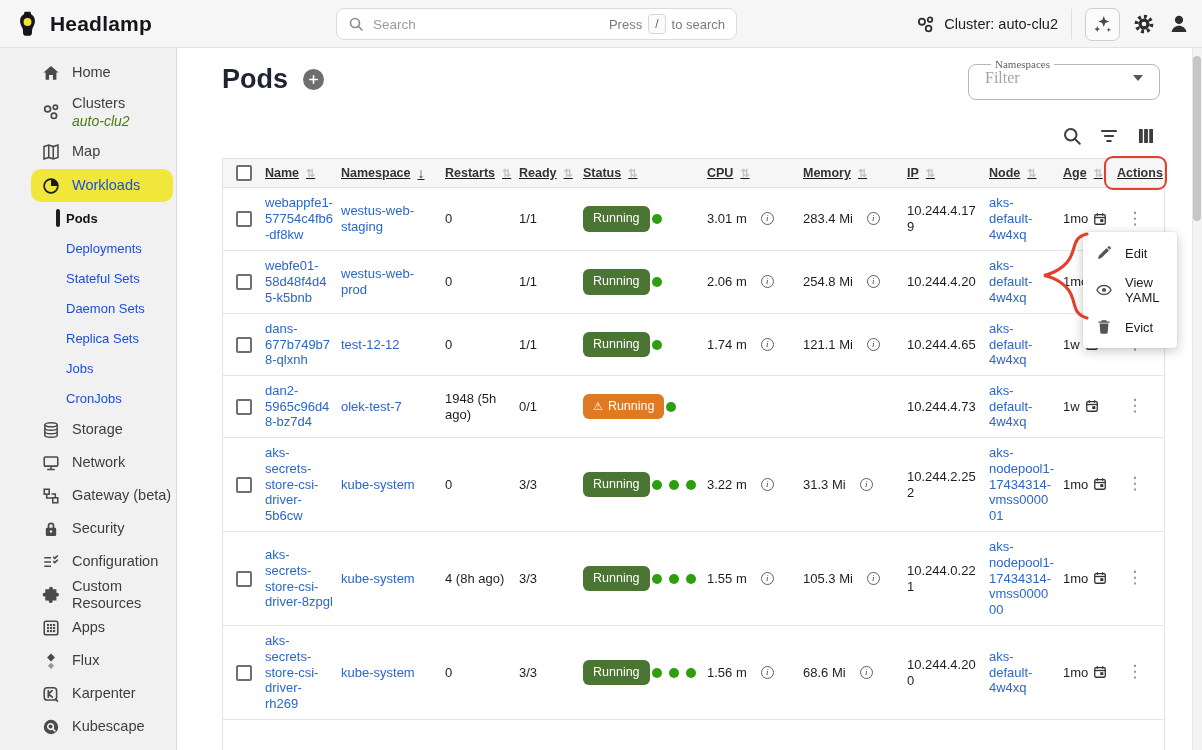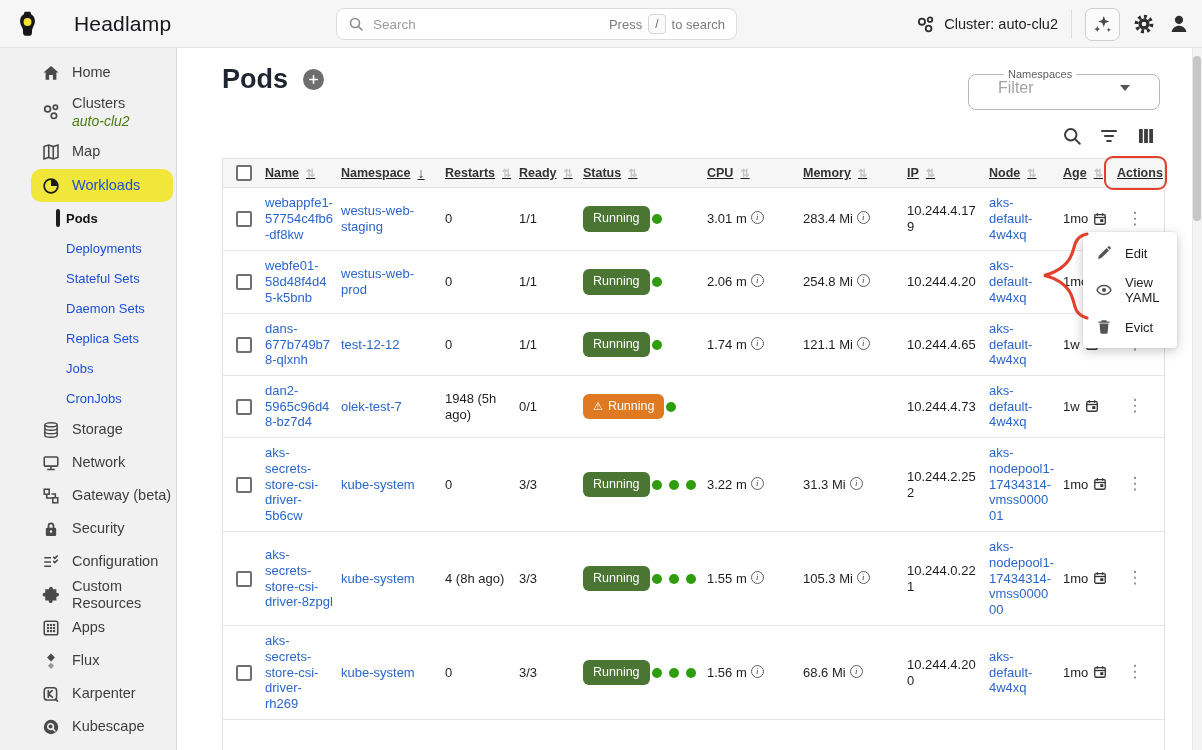--- a/index.html
+++ b/index.html
@@ -5,21 +5,21 @@
   * { box-sizing: border-box; }
   html,body { margin:0; padding:0; }
   body {
     width:1202px; height:750px; overflow:hidden; position:relative;
     font-family:"Liberation Sans", sans-serif; background:#fff; color:#1e1e1e;
   }
   
   .topbar { position:absolute; left:0; top:0; width:1202px; height:48px;
     background:#f6f6f6; border-bottom:1px solid #e3e3e3; z-index:6; }
   .brand { position:absolute; left:14px; top:0; height:48px; display:flex; align-items:center; gap:9px; }
-  .brand-title { font-size:21px; font-weight:400; color:#16161a; letter-spacing:.2px;margin-left:24px; }
+  .brand-title { font-size:21px; font-weight:700; color:#16161a; letter-spacing:.2px; }
   .searchbox { position:absolute; left:336px; top:8px; width:401px; height:32px;
     background:#fff; border:1px solid #dcdcdc; border-radius:8px;
     display:flex; align-items:center; padding:0 11px; }
   .search-ph { font-size:13.5px; color:#9a9a9a; margin-left:9px; flex:1; }
   .search-hint { display:flex; align-items:center; gap:6px; font-size:13px; color:#7b7b7b; }
   .kbd { border:1px solid #d6d6d6; border-radius:4px; background:#fbfbfb; padding:0 6px;
     font-size:12px; color:#666; line-height:18px; }
   .top-right { position:absolute; right:12px; top:0; height:48px; display:flex; align-items:center; gap:13px; }
   .cluster-chip { display:flex; align-items:center; gap:9px; font-size:14.5px; color:#222; }
   .vdiv { width:1px; height:30px; background:#ddd; }
@@ -42,22 +42,22 @@
     padding-left:38px; font-size:13px; color:#1d4ed8; }
   .side-sub.selected { font-weight:700; color:#111; }
   .side-sub.selected::before { content:""; position:absolute; left:28px; top:6px; bottom:6px;
     width:3.5px; background:#1e1e1e; border-radius:2px; }
   
   .main { position:absolute; left:178px; top:48px; right:0; bottom:0; background:#fff; }
   .page-head { position:absolute; left:44px; top:16px; display:flex; align-items:center; gap:15px; }
   .page-title { font-size:27px; font-weight:700; color:#1f2430; margin:0; }
   .plus-btn { width:21px; height:21px; border-radius:50%; background:#6e6e6e;
     display:flex; align-items:center; justify-content:center; }
-  .ns-filter { position:absolute; left:790px; top:20px; width:192px; height:42px;
-    border:1px solid #b8b8b8; border-radius:8px; margin:0; padding:0 29px; }
+  .ns-filter { position:absolute; left:790px; top:10px; width:192px; height:42px;
+    border:1px solid #b8b8b8; border-radius:8px; margin:0; padding:0 16px;font-family:Liberation Serif, serif; }
   .ns-filter legend { font-size:11px; color:#5f5f5f; padding:0 4px; margin-left:6px; }
   .ns-inner { display:flex; align-items:center; justify-content:space-between; margin-top:-1px; }
   .ns-ph { font-size:16px; color:#a3a3a3; }
   .caret { width:0; height:0; border-left:5px solid transparent; border-right:5px solid transparent;
     border-top:6px solid #555; }
   .tbl-toolbar { position:absolute; left:884px; top:78px; display:flex; gap:17px; color:#3d3d3d; }
   .tbl-toolbar svg { width:20px; height:20px; }
   
   .tbl { position:absolute; left:44px; top:110px; width:943px;
     border-left:1px solid #e2e2e2; border-right:1px solid #e2e2e2; }
@@ -74,21 +74,21 @@
   .cbcell { display:flex; justify-content:center; padding-right:0; }
   .cb { width:16px; height:16px; border:2px solid #6f6f6f; border-radius:2px; background:#fff; display:block; }
   .status-cell { display:flex; align-items:center; gap:2px; }
   .badge { display:inline-flex; align-items:center; gap:5px; padding:5px 10px; border-radius:6px;
     color:#fff; font-size:12.5px; white-space:nowrap; }
   .badge.ok { background:#4b7532; }
   .badge.warn { background:#df7a22; }
   .tri { font-size:11px; line-height:1; }
   .dots { display:inline-flex; gap:7px; }
   .dot { width:10px; height:10px; border-radius:50%; background:#2f9e0e; }
-  .val-cell { display:flex; align-items:flex-start; gap:4px; }
+  .val-cell { display:flex; align-items:center; gap:14px; }
   .info { width:13px; height:13px; border:1px solid #5f5f5f; color:#3f3f3f; border-radius:50%;
     font-size:9px; line-height:11px; text-align:center; display:inline-block;
     font-family:"Liberation Serif", serif; font-style:italic; flex:0 0 13px; }
   .age-cell { display:flex; align-items:center; gap:5px; }
   .cal svg { width:14px; height:14px; color:#333; display:block; }
   .kebab { display:block; text-align:center; color:#8a8a8a; font-size:17px; }
   
   .ctx-menu { position:absolute; left:1083px; top:232px; width:94px; background:#fff;
     border-radius:4px; padding:6px 0; z-index:20;
     box-shadow:0 3px 12px rgba(0,0,0,.22), 0 0 2px rgba(0,0,0,.12); }

